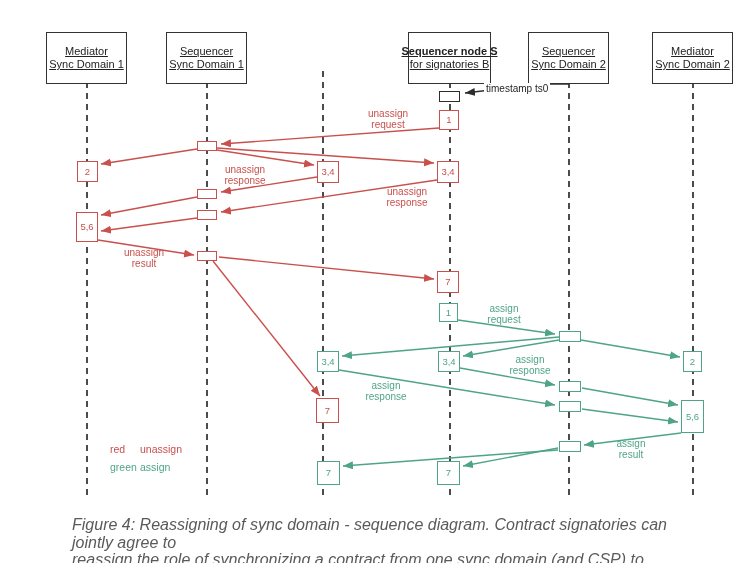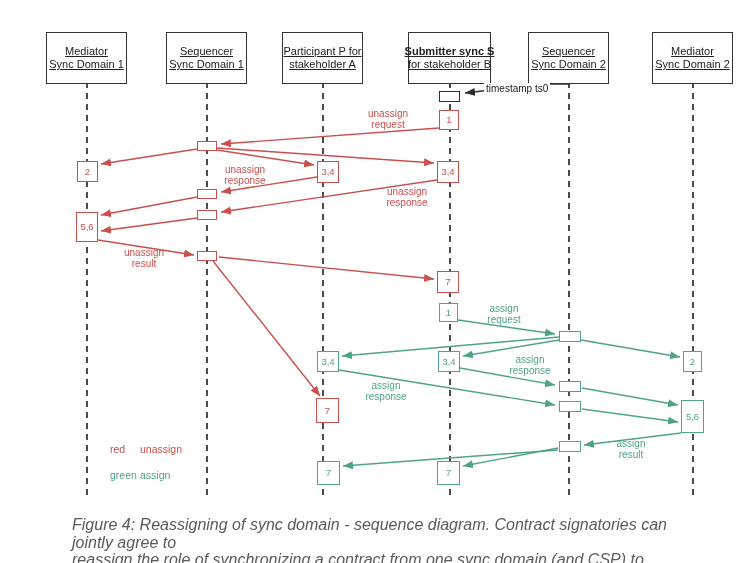--- a/index.html
+++ b/index.html
@@ -21,21 +21,21 @@
   .box.red{border:1.4px solid #c9504c;color:#c9504c;}
   .box.green{border:1.4px solid #4fa487;color:#4fa487;}
   .msg{position:absolute;width:64px;text-align:center;font-size:10px;line-height:11px;}
   .msg.red{color:#c9504c;}
   .msg.green{color:#4fa487;}
   .msg span{display:block;}
   .timestamp{position:absolute;left:484px;top:83px;font-size:10px;color:#1e1e1e;
              background:#fff;padding:0 2px;white-space:nowrap;}
   .legend-word{position:absolute;font-size:10.5px;line-height:11px;white-space:nowrap;}
   .legend-word.red{color:#c9504c;}
-  .legend-word.green{color:#4fa487;margin-top:8px;}
+  .legend-word.green{color:#4fa487;}
   .caption{position:absolute;left:72px;top:516px;width:630px;font-size:16px;
            font-style:italic;color:#5a5a5a;line-height:17.5px;}
 </style>
 </head>
 <body>
 
 <div class="stage">
 
   <svg class="wires" width="750" height="563" viewBox="0 0 750 563">
     <defs>
@@ -91,27 +91,23 @@
   </svg>
 
   <div class="head" style="left:46px;width:81px;">
     <span>Mediator</span>
     <span>Sync Domain 1</span>
   </div>
   <div class="head" style="left:166px;width:81px;">
     <span>Sequencer</span>
     <span>Sync Domain 1</span>
   </div>
-  <div class="head" style="left:282px;width:81px;">
-    <span>Participant P for</span>
-    <span>stakeholder A</span>
-  </div>
   <div class="head" style="left:408px;width:83px;">
-    <span class="b1-bold">Submitter sync S</span>
-    <span>for stakeholder B</span>
+    <span class="b1-bold">Sequencer node S</span>
+    <span>for signatories B</span>
   </div>
   <div class="head" style="left:528px;width:81px;">
     <span>Sequencer</span>
     <span>Sync Domain 2</span>
   </div>
   <div class="head" style="left:652px;width:81px;">
     <span>Mediator</span>
     <span>Sync Domain 2</span>
   </div>
 

